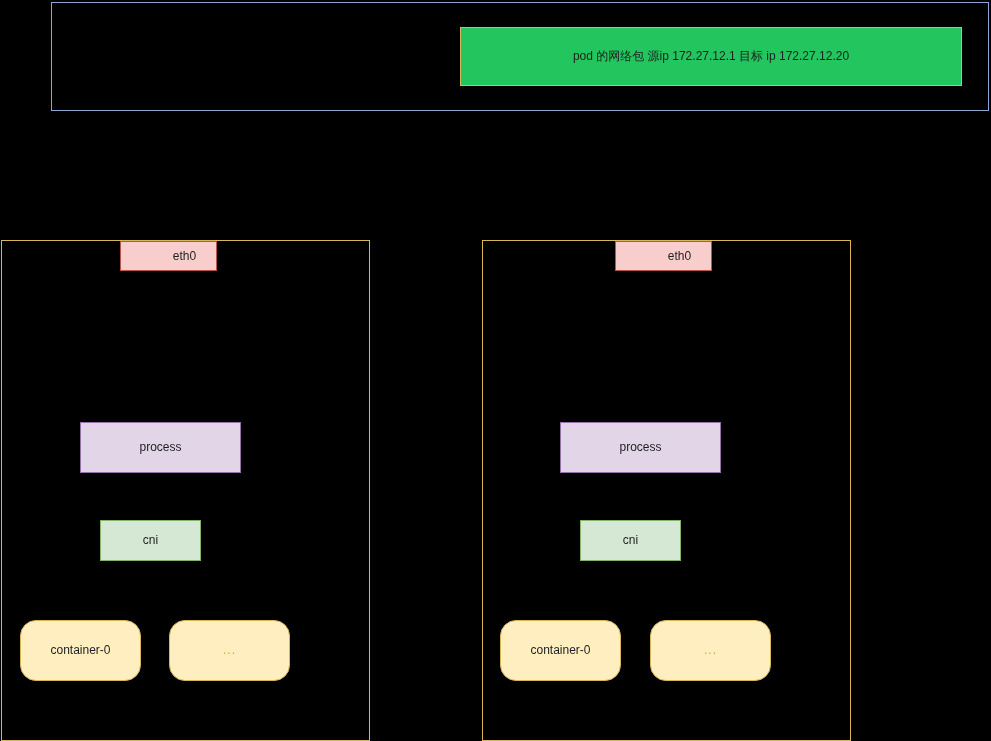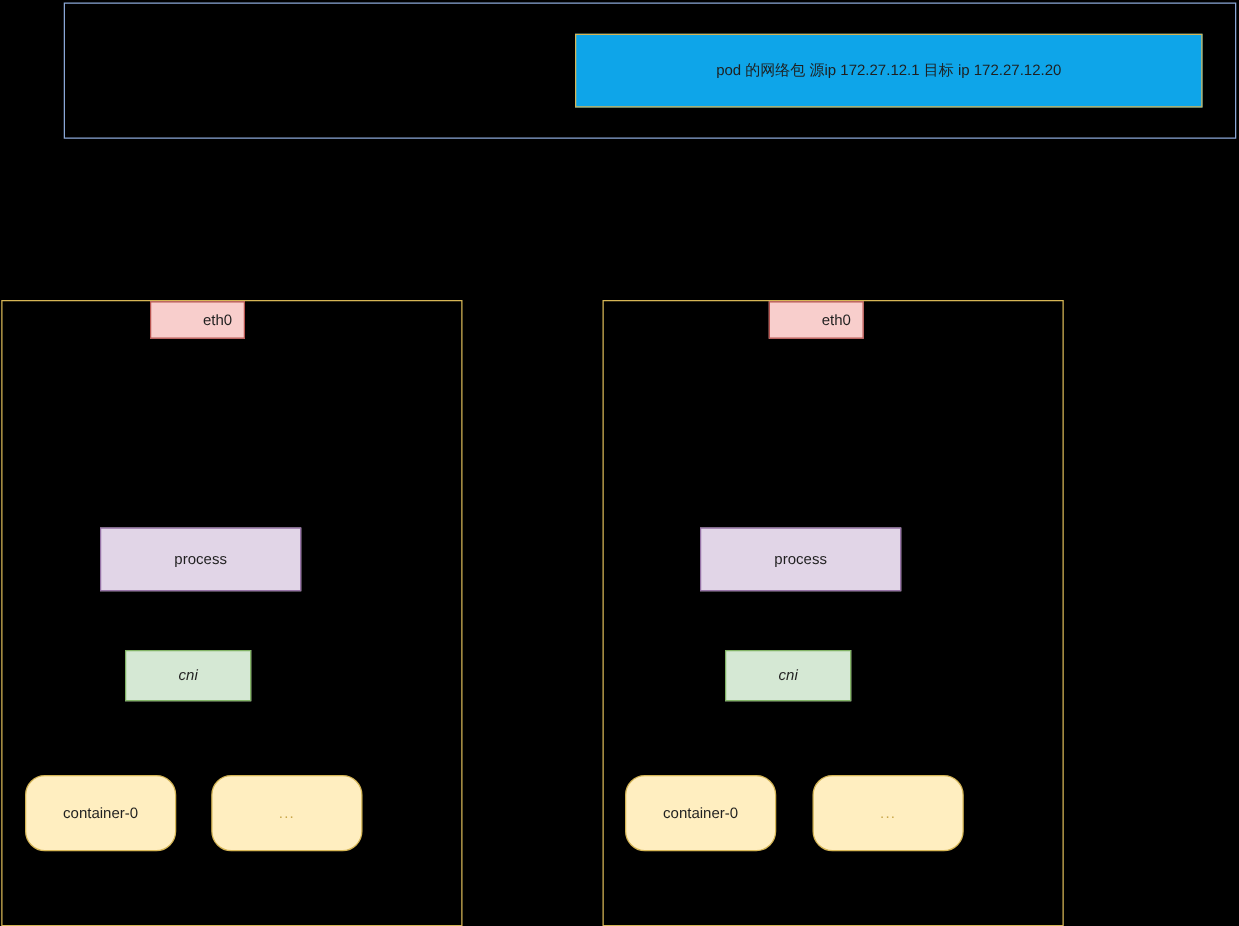--- a/index.html
+++ b/index.html
@@ -43,21 +43,21 @@
     border: 1px solid #8aa7d6;
     background: transparent;
   }
 
   
   .packet-note {
     left: 460px;
     top: 27px;
     width: 502px;
     height: 59px;
-    background: #0ea5e9;
+    background: #22c55e;
     border: 1px solid #d6b656;
     font-size: 12px;
     color: #1f1f1f;
     padding: 0 22px;
   }
 
   
   .node-frame {
     border: 1px solid #d6b656;
     background: transparent;
@@ -70,21 +70,21 @@
   }
   .node-frame.right {
     left: 482px;
     top: 240px;
     width: 369px;
     height: 501px;
   }
 
   
   .eth0 {
-    width: 76px;
+    width: 97px;
     height: 30px;
     background: #f8cecc;
     border: 1px solid #b85450;
     padding-left: 32px;
   }
   .eth0.left  { left: 120px; top: 241px; }
   .eth0.right { left: 615px; top: 241px; }
 
   
   .process {
@@ -96,21 +96,20 @@
   }
   .process.left  { left: 80px;  top: 400px; }
   .process.right { left: 560px; top: 400px; }
 
   
   .cni {
     width: 101px;
     height: 41px;
     background: #d5e8d4;
     border: 1px solid #82b366;
-    font-style: italic;
   }
   .cni.left  { left: 100px; top: 520px; }
   .cni.right { left: 580px; top: 520px; }
 
   
   .container-box {
     width: 121px;
     height: 61px;
     background: #ffeec0;
     border: 1px solid #d6b656;

